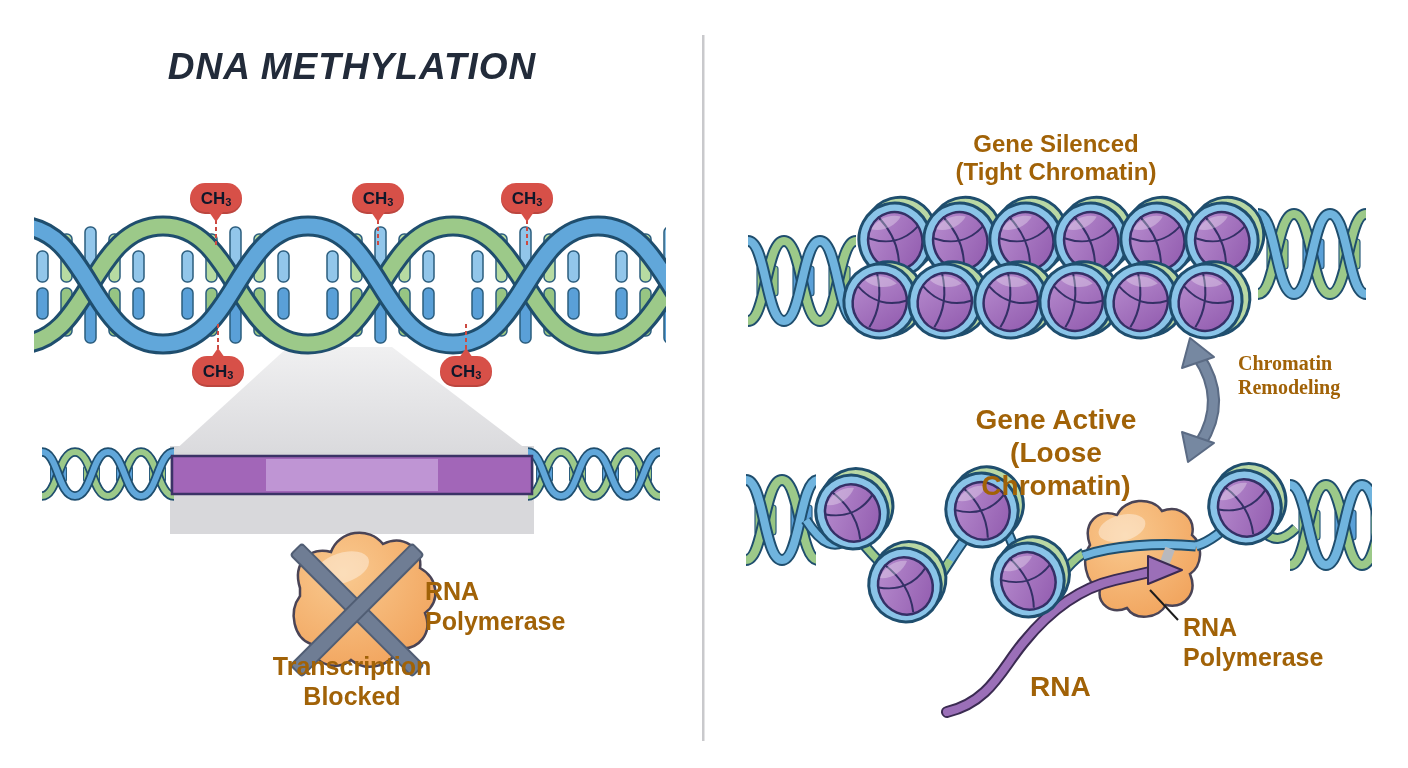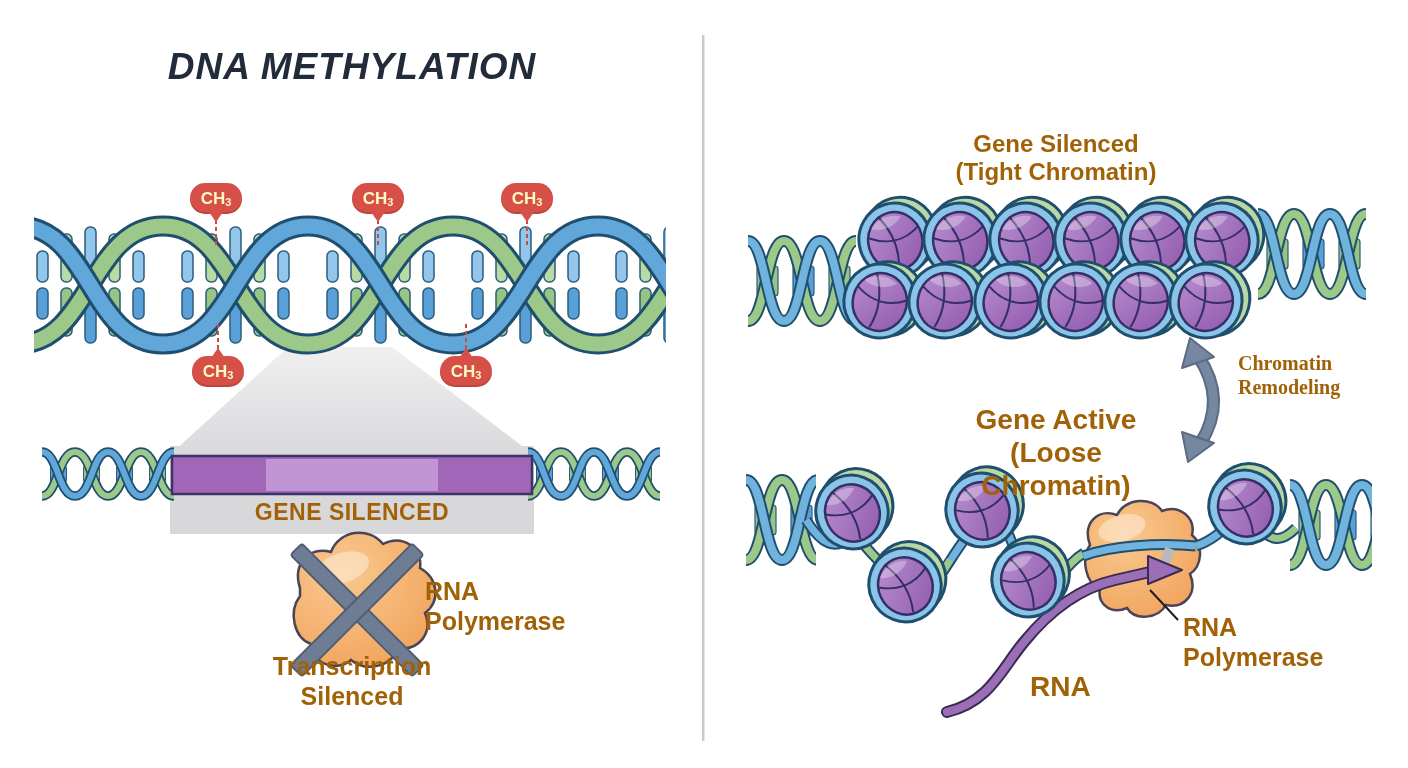--- a/index.html
+++ b/index.html
@@ -8,21 +8,21 @@
     font-family:"Liberation Sans","DejaVu Sans",sans-serif;color:#1f2835;
   }
   .abs{position:absolute;}
   .title{
     font-size:37px;font-weight:700;letter-spacing:1px;text-align:center;color:#222b3a;
   }
   .lbl{font-weight:700;color:#a16207;line-height:1.18;}
   
   .ch3{
     position:absolute;width:52px;height:31px;background:#d75048;border-radius:15px;
-    color:#fef9c3;font-weight:700;font-size:17px;display:flex;align-items:center;justify-content:center;
+    color:#0f172a;font-weight:700;font-size:17px;display:flex;align-items:center;justify-content:center;
     box-shadow:inset 0 -2px 0 rgba(0,0,0,0.12);
   }
   .ch3 .sub{font-size:11px;margin-top:7px;}
   .ch3.tail-down::after{
     content:"";position:absolute;top:29px;left:50%;margin-left:-7px;
     border:7px solid transparent;border-top:10px solid #d75048;
   }
   .ch3.tail-up::after{
     content:"";position:absolute;bottom:29px;left:50%;margin-left:-7px;
     border:7px solid transparent;border-bottom:10px solid #d75048;
@@ -264,23 +264,22 @@
     </div>
   <div class="ch3 tail-up" style="left:192px;top:356px;">
       <span>CH</span>
       <span class="sub">3</span>
     </div>
   <div class="ch3 tail-up" style="left:440px;top:356px;">
       <span>CH</span>
       <span class="sub">3</span>
     </div>
 
-  <div class="abs lbl" style="left:252px;top:499px;width:200px;text-align:center;font-size:23px;letter-spacing:0.5px;">GENE SILENCED</div>
   <div class="abs lbl" style="left:425px;top:577px;width:150px;font-size:25px;">RNA Polymerase</div>
-  <div class="abs lbl" style="left:267px;top:652px;width:170px;text-align:center;font-size:25px;">Transcription Silenced</div>
+  <div class="abs lbl" style="left:267px;top:652px;width:170px;text-align:center;font-size:25px;">Transcription Blocked</div>
 
   <div class="abs lbl" style="left:948px;top:130px;width:216px;text-align:center;font-size:24px;">Gene Silenced (Tight Chromatin)</div>
   <div class="abs lbl" style="left:1238px;top:352px;width:145px;font-size:20px;font-family:Liberation Serif, serif;">Chromatin Remodeling</div>
   <div class="abs lbl" style="left:948px;top:403px;width:216px;text-align:center;font-size:28px;">Gene Active (Loose Chromatin)</div>
   <div class="abs lbl" style="left:1183px;top:613px;width:150px;font-size:25px;">RNA Polymerase</div>
   <div class="abs lbl" style="left:1030px;top:670px;font-size:28px;">RNA</div>
 
 </div>
 
 </body></html>

